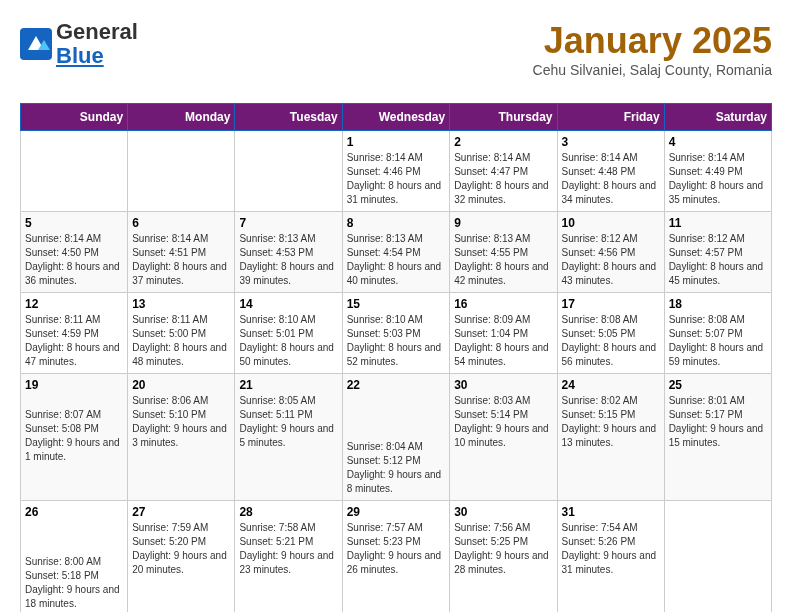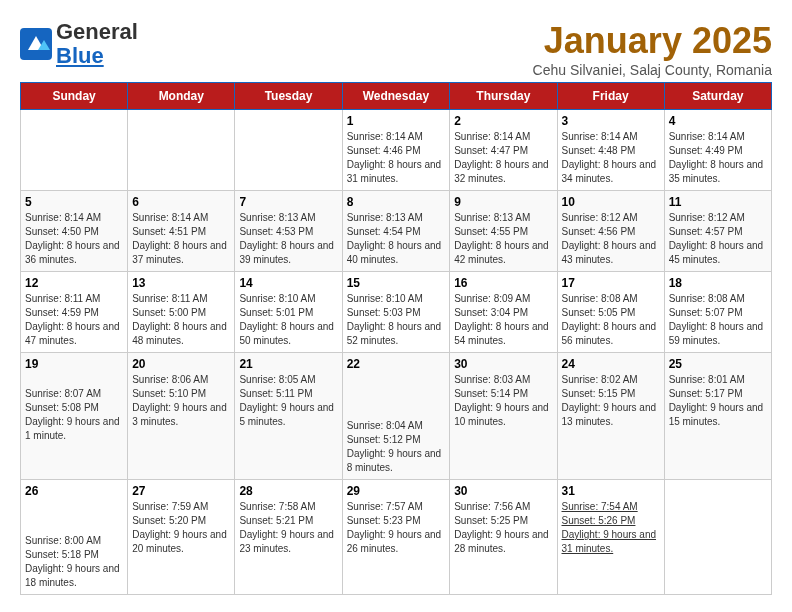--- a/index.html
+++ b/index.html
@@ -7,21 +7,21 @@
       font-family: Arial, sans-serif;
       background: #fff;
       width: 792px;
       min-height: 612px;
       padding: 20px;
     }
     .header-area {
       display: flex;
       justify-content: space-between;
       align-items: flex-start;
-      margin-bottom: 4px;
+      margin-bottom: 25px;
     }
     .logo {
       display: flex;
       align-items: center;
     }
     .logo-text {
       font-size: 22px;
       font-weight: bold;
       line-height: 1.1;
     }
@@ -43,24 +43,24 @@
     .subtitle {
       font-size: 14px;
       color: #555;
     }
     table {
       width: 100%;
       border-collapse: collapse;
       font-size: 11px;
     }
     thead tr th {
-      background-color: #b91c1c;
+      background-color: #701a75;
       color: #fff;
       padding: 6px 4px;
-      text-align: center;
+      text-align: right;
       font-size: 12px;
       border: 1px solid #1565c0;
     }
     tbody tr td {
       border: 1px solid #ccc;
       vertical-align: top;
       padding: 4px;
       width: 108px;
       height: 80px;
       background: #fff;
@@ -210,21 +210,21 @@
         </td>
         <td>
           <div class="day-num">15</div>
           <div class="day-info" style="white-space: pre-line;">Sunrise: 8:10 AM
 Sunset: 5:03 PM
 Daylight: 8 hours and 52 minutes.</div>
         </td>
         <td>
           <div class="day-num">16</div>
           <div class="day-info" style="white-space: pre-line;">Sunrise: 8:09 AM
-Sunset: 3:04 PM
+Sunset: 1:04 PM
 Daylight: 8 hours and 54 minutes.</div>
         </td>
         <td>
           <div class="day-num">17</div>
           <div class="day-info" style="white-space: pre-line;">Sunrise: 8:08 AM
 Sunset: 5:05 PM
 Daylight: 8 hours and 56 minutes.</div>
         </td>
         <td>
           <div class="day-num">18</div>
@@ -303,20 +303,20 @@
 Daylight: 9 hours and 26 minutes.</div>
         </td>
         <td>
           <div class="day-num">30</div>
           <div class="day-info" style="white-space: pre-line;">Sunrise: 7:56 AM
 Sunset: 5:25 PM
 Daylight: 9 hours and 28 minutes.</div>
         </td>
         <td>
           <div class="day-num">31</div>
-          <div class="day-info" style="white-space: pre-line; text-decoration: underline;">Sunrise: 7:54 AM
+          <div class="day-info" style="white-space: pre-line;">Sunrise: 7:54 AM
 Sunset: 5:26 PM
 Daylight: 9 hours and 31 minutes.</div>
         </td>
         <td class="empty-cell"></td>
       </tr>
     </tbody>
 </table>
 
 </body></html>

